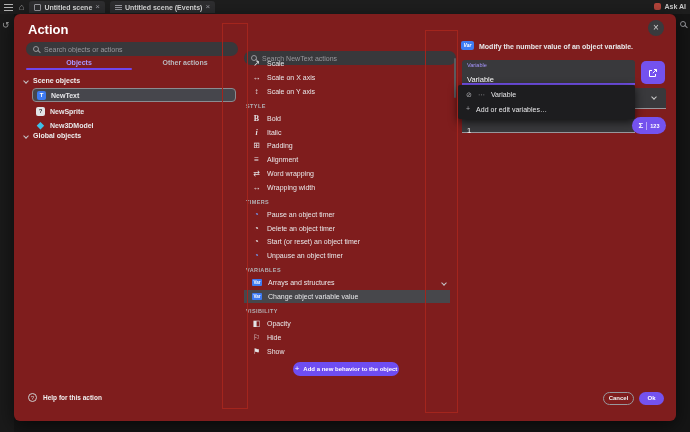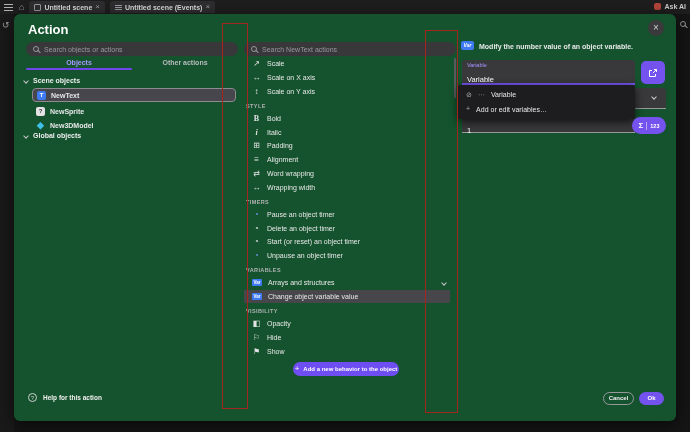--- a/index.html
+++ b/index.html
@@ -24,29 +24,29 @@
   
   #rail { position:absolute; left:0; top:14px; width:14px; height:418px; background:#1a1a1a; }
   #rail .hist { color:#a8a8a8; font-size:9px; margin:6px 0 0 2px; display:block; }
 
   
   .mag { width:6px; height:6px; border:1px solid #98989d; border-radius:50%; position:relative; flex:0 0 auto; }
   .mag::after { content:''; position:absolute; width:4px; height:1px; background:#98989d; transform:rotate(45deg); right:-3px; bottom:-1px; }
   #bg-search { position:absolute; right:4px; top:21px; }
 
   
-  #dialog { position:absolute; left:14px; top:14px; width:662px; height:407px; background:#14532d; border-radius:6px; box-shadow:0 4px 18px rgba(0,0,0,.6); }
+  #dialog { position:absolute; left:14px; top:14px; width:662px; height:407px; background:#7f1d1d; border-radius:6px; box-shadow:0 4px 18px rgba(0,0,0,.6); }
   #dlg-title { position:absolute; left:14px; top:8px; font-size:13px; font-weight:bold; color:#ffffff; }
   #dlg-close { position:absolute; right:12px; top:6px; width:16px; height:16px; border-radius:50%; background:#3a3a3d; color:#cfcfcf; font-size:10px; line-height:15px; text-align:center; }
 
   .searchbox { position:absolute; height:14px; background:#38383b; border-radius:7px; display:flex; align-items:center; gap:5px; padding:0 7px; }
   .searchbox input { background:transparent; border:none; outline:none; color:#d7d7da; font-size:7px; width:100%;text-decoration:underline; }
   .searchbox input::placeholder { color:#98989d; }
   #search-left { left:12px; top:28px; width:212px; }
-  #search-mid  { left:230px; top:28px; width:212px; }
+  #search-mid  { left:230px; top:37px; width:212px; }
 
   
   #lp-tabs { position:absolute; left:12px; top:43px; width:212px; height:13px; display:flex; }
   .lp-tab { flex:1; text-align:center; font-size:7px; font-weight:bold; color:#b9b9be; line-height:11px; position:relative; }
   .lp-tab.active { color:#a796ff; }
   .lp-tab.active::after { content:''; position:absolute; left:0; right:0; bottom:0; height:2px; background:#7046ec; border-radius:1px; }
 
   
   .chev { width:4px; height:4px; border-right:1px solid #c5c5c8; border-bottom:1px solid #c5c5c8; transform:rotate(45deg); display:inline-block; flex:0 0 auto; }
   .tree-group { position:absolute; left:10px; display:flex; align-items:center; gap:5px; font-size:7px; font-weight:bold; color:#eeeeee; }

